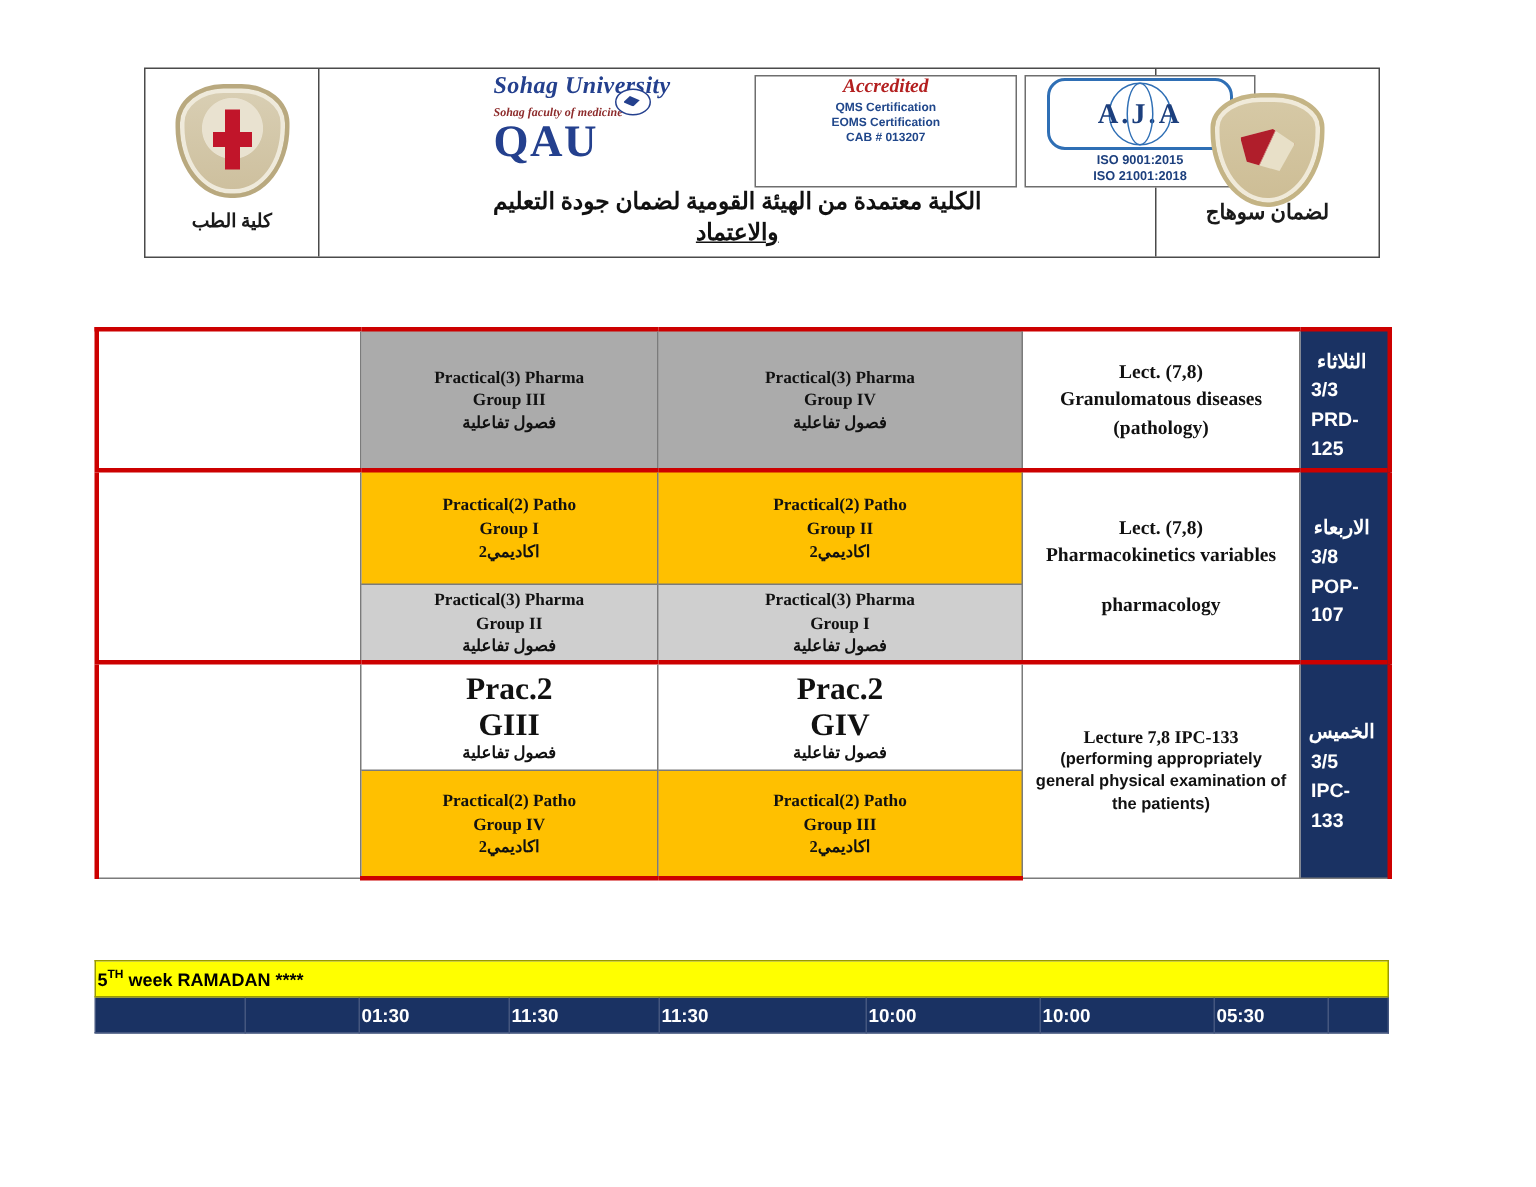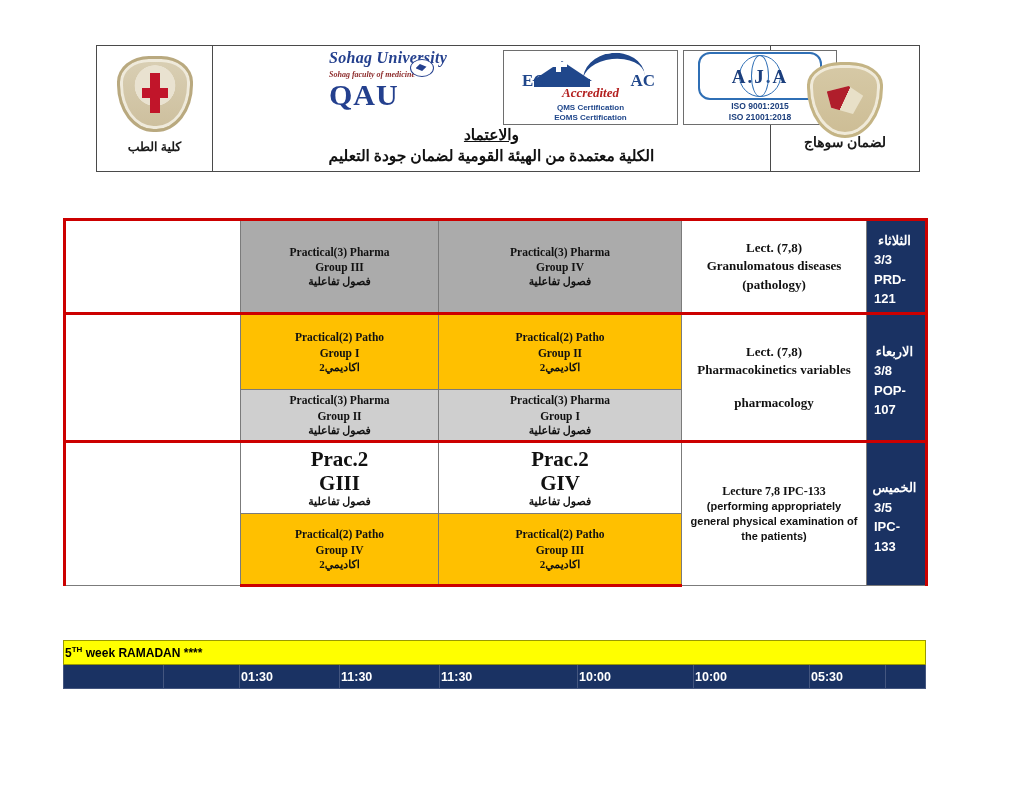--- a/index.html
+++ b/index.html
@@ -397,50 +397,41 @@
   <div class="hb-cell hb-mid">
 
     <div class="qau">
       <div class="qau-arc">Sohag University</div>
       <div class="qau-dot"></div>
       <div class="qau-sub">Sohag faculty of medicine</div>
       <div class="qau-big">QAU</div>
     </div>
 
     <div class="egac">
-      <div class="egac-glyph">
-        <span class="house"></span>
-          <span class="base"></span>
-        <span class="cross"></span>
-          <span class="cross2"></span>
-        <span class="swoosh"></span>
-        <span class="egac-e">EG</span>
-        <span class="egac-ac">AC</span>
-      </div>
       <div class="egac-word">Accredited</div>
       <div class="egac-lines">
         <div>QMS Certification</div>
         <div>EOMS Certification</div>
         <div>CAB # 013207</div>
       </div>
     </div>
 
     <div class="aja">
       <div class="aja-globe">
         <div class="aja-txt">A.J.A</div>
       </div>
       <div class="aja-iso">
         <div>ISO 9001:2015</div>
         <div>ISO 21001:2018</div>
       </div>
     </div>
 
     <div class="hb-arabic">
+      <div>الكلية معتمدة من الهيئة القومية لضمان جودة التعليم</div>
       <div style="text-decoration:underline;">والاعتماد</div>
-      <div>الكلية معتمدة من الهيئة القومية لضمان جودة التعليم</div>
     </div>
   </div>
 
   <div class="hb-cell hb-right">
     <div class="logo-med" style="margin-top:6px;">
       <div class="shield-sohag"></div>
     </div>
     <div class="hb-caption">لضمان  سوهاج</div>
   </div>
 </div>
@@ -473,21 +464,21 @@
     <td class="c-white">
       <div class="cell-lect">Lect. (7,8)</div>
       <div class="cell-lect">Granulomatous diseases</div>
       <div class="cell-lect">(pathology)</div>
     </td>
 
     <td class="c-blue day-cell tbl-outer-right">
       <span class="day-ar">الثلاثاء</span>
       <span class="day-ln">3/3</span>
       <span class="day-ln">PRD-</span>
-      <span class="day-ln">121</span>
+      <span class="day-ln">125</span>
     </td>
   </tr>
 
   <tr class="rowline">
     <td class="c-white tbl-outer-left" rowspan="2"></td>
 
     <td class="c-orange" style="height:76px;">
       <div class="cell-txt">Practical(2) Patho</div>
       <div class="cell-txt">Group I</div>
       <div class="cell-ar">اكاديمي2</div>

